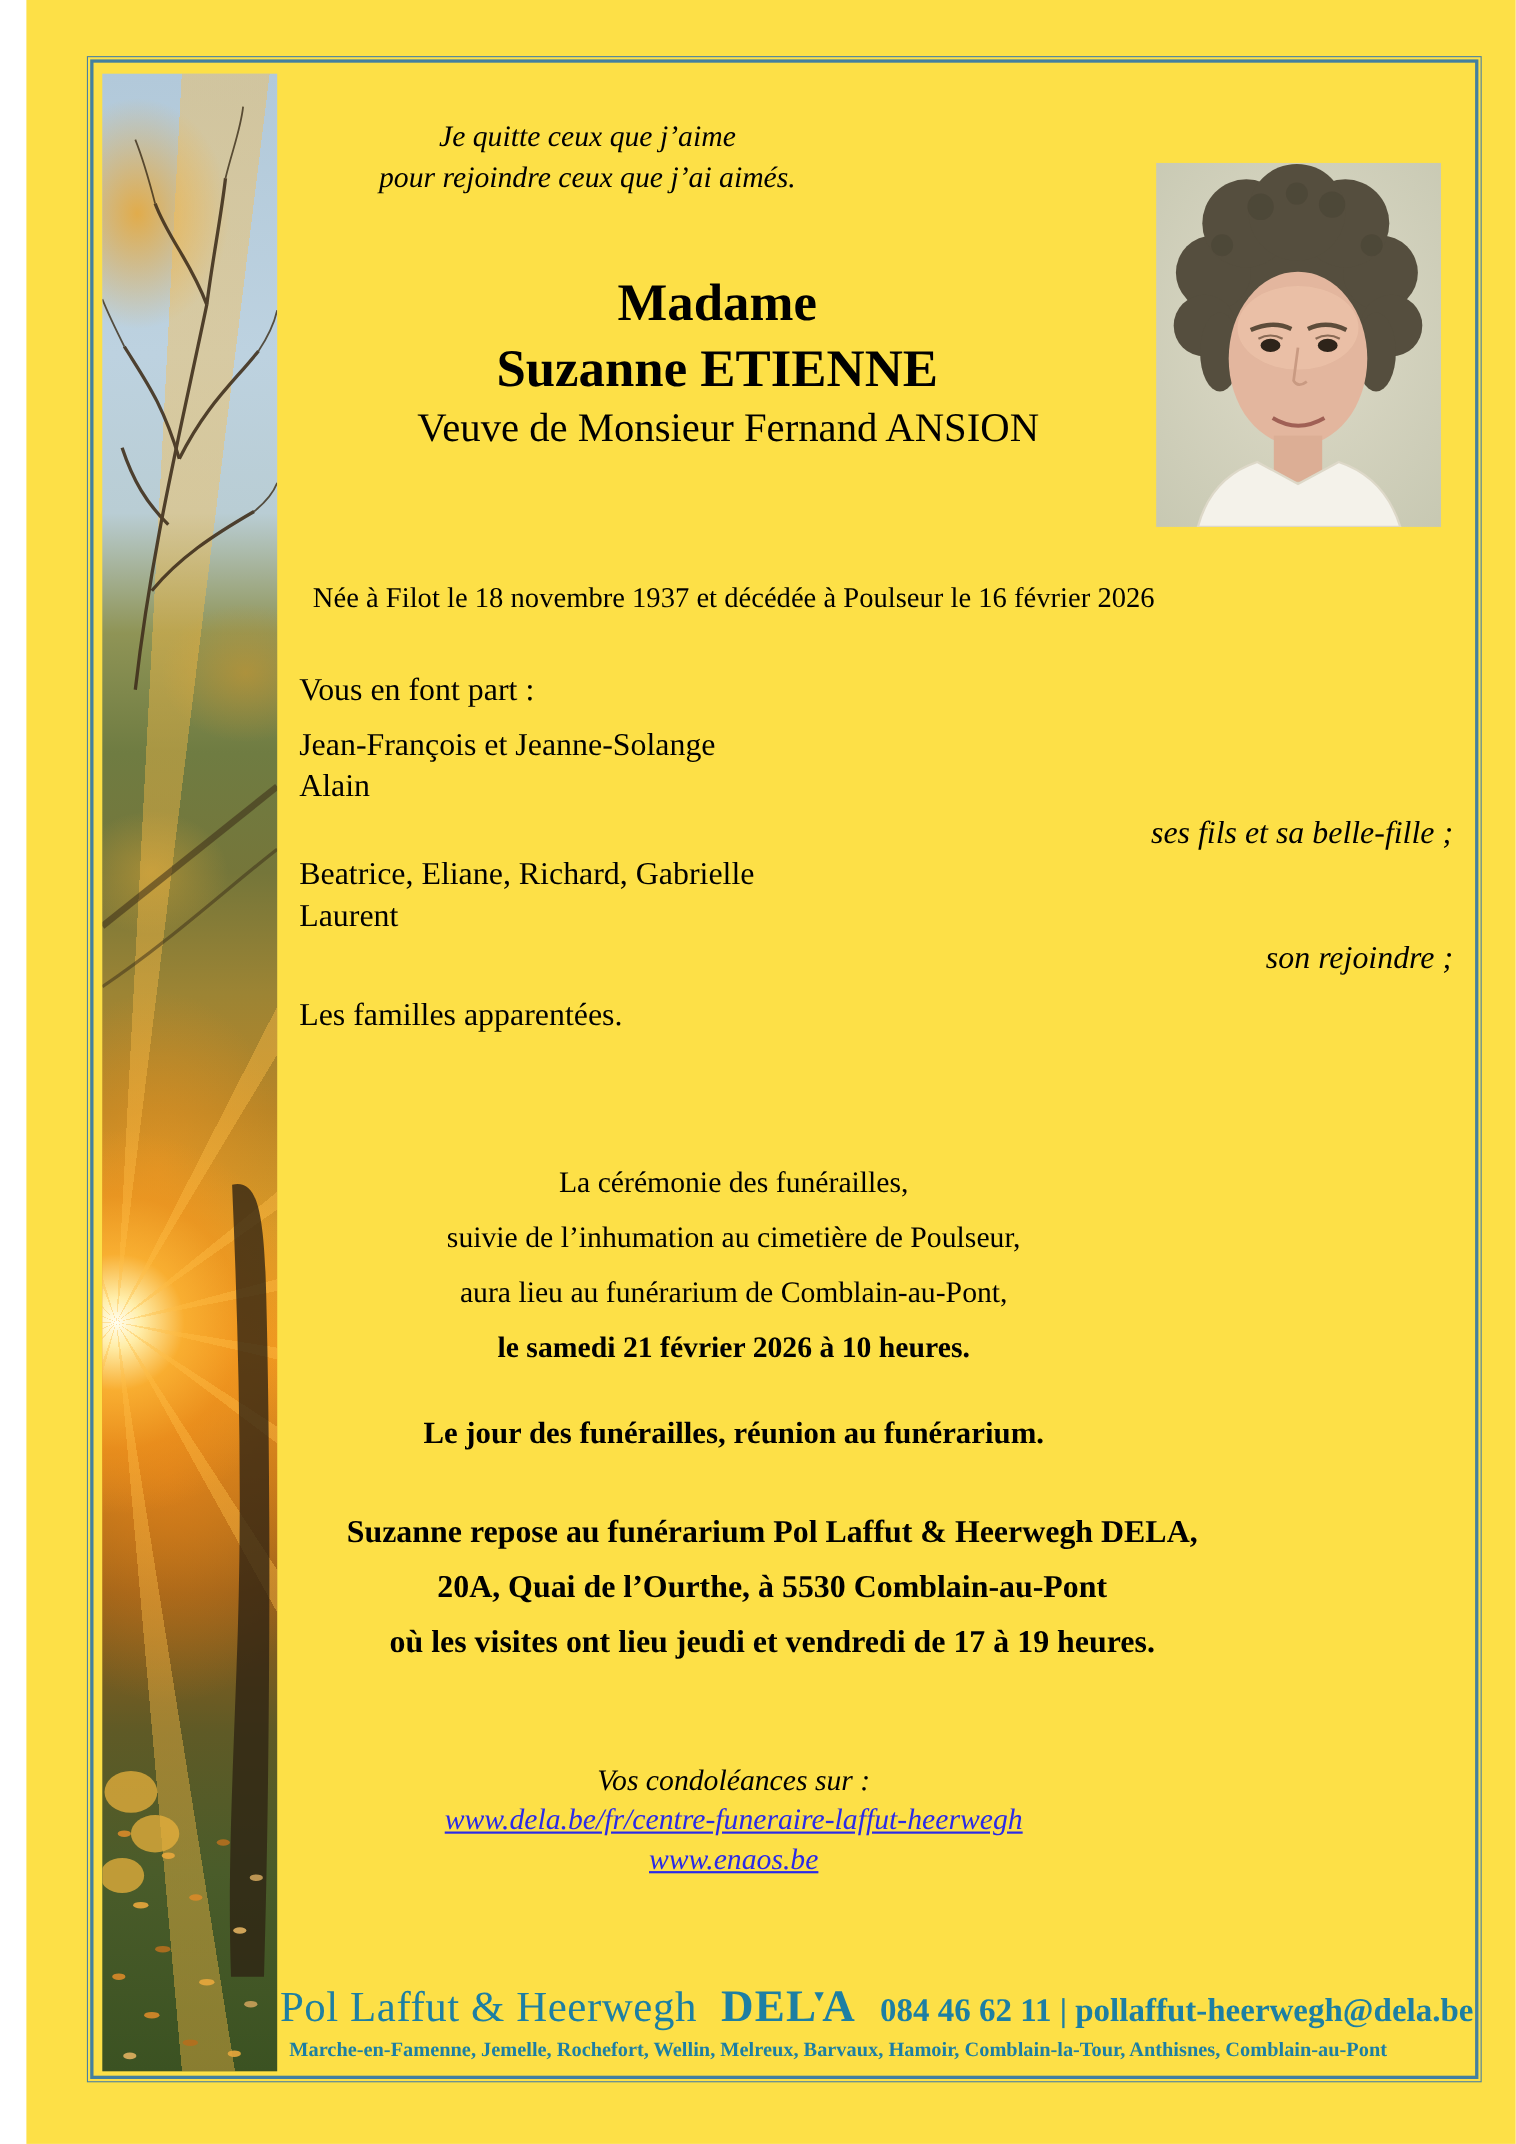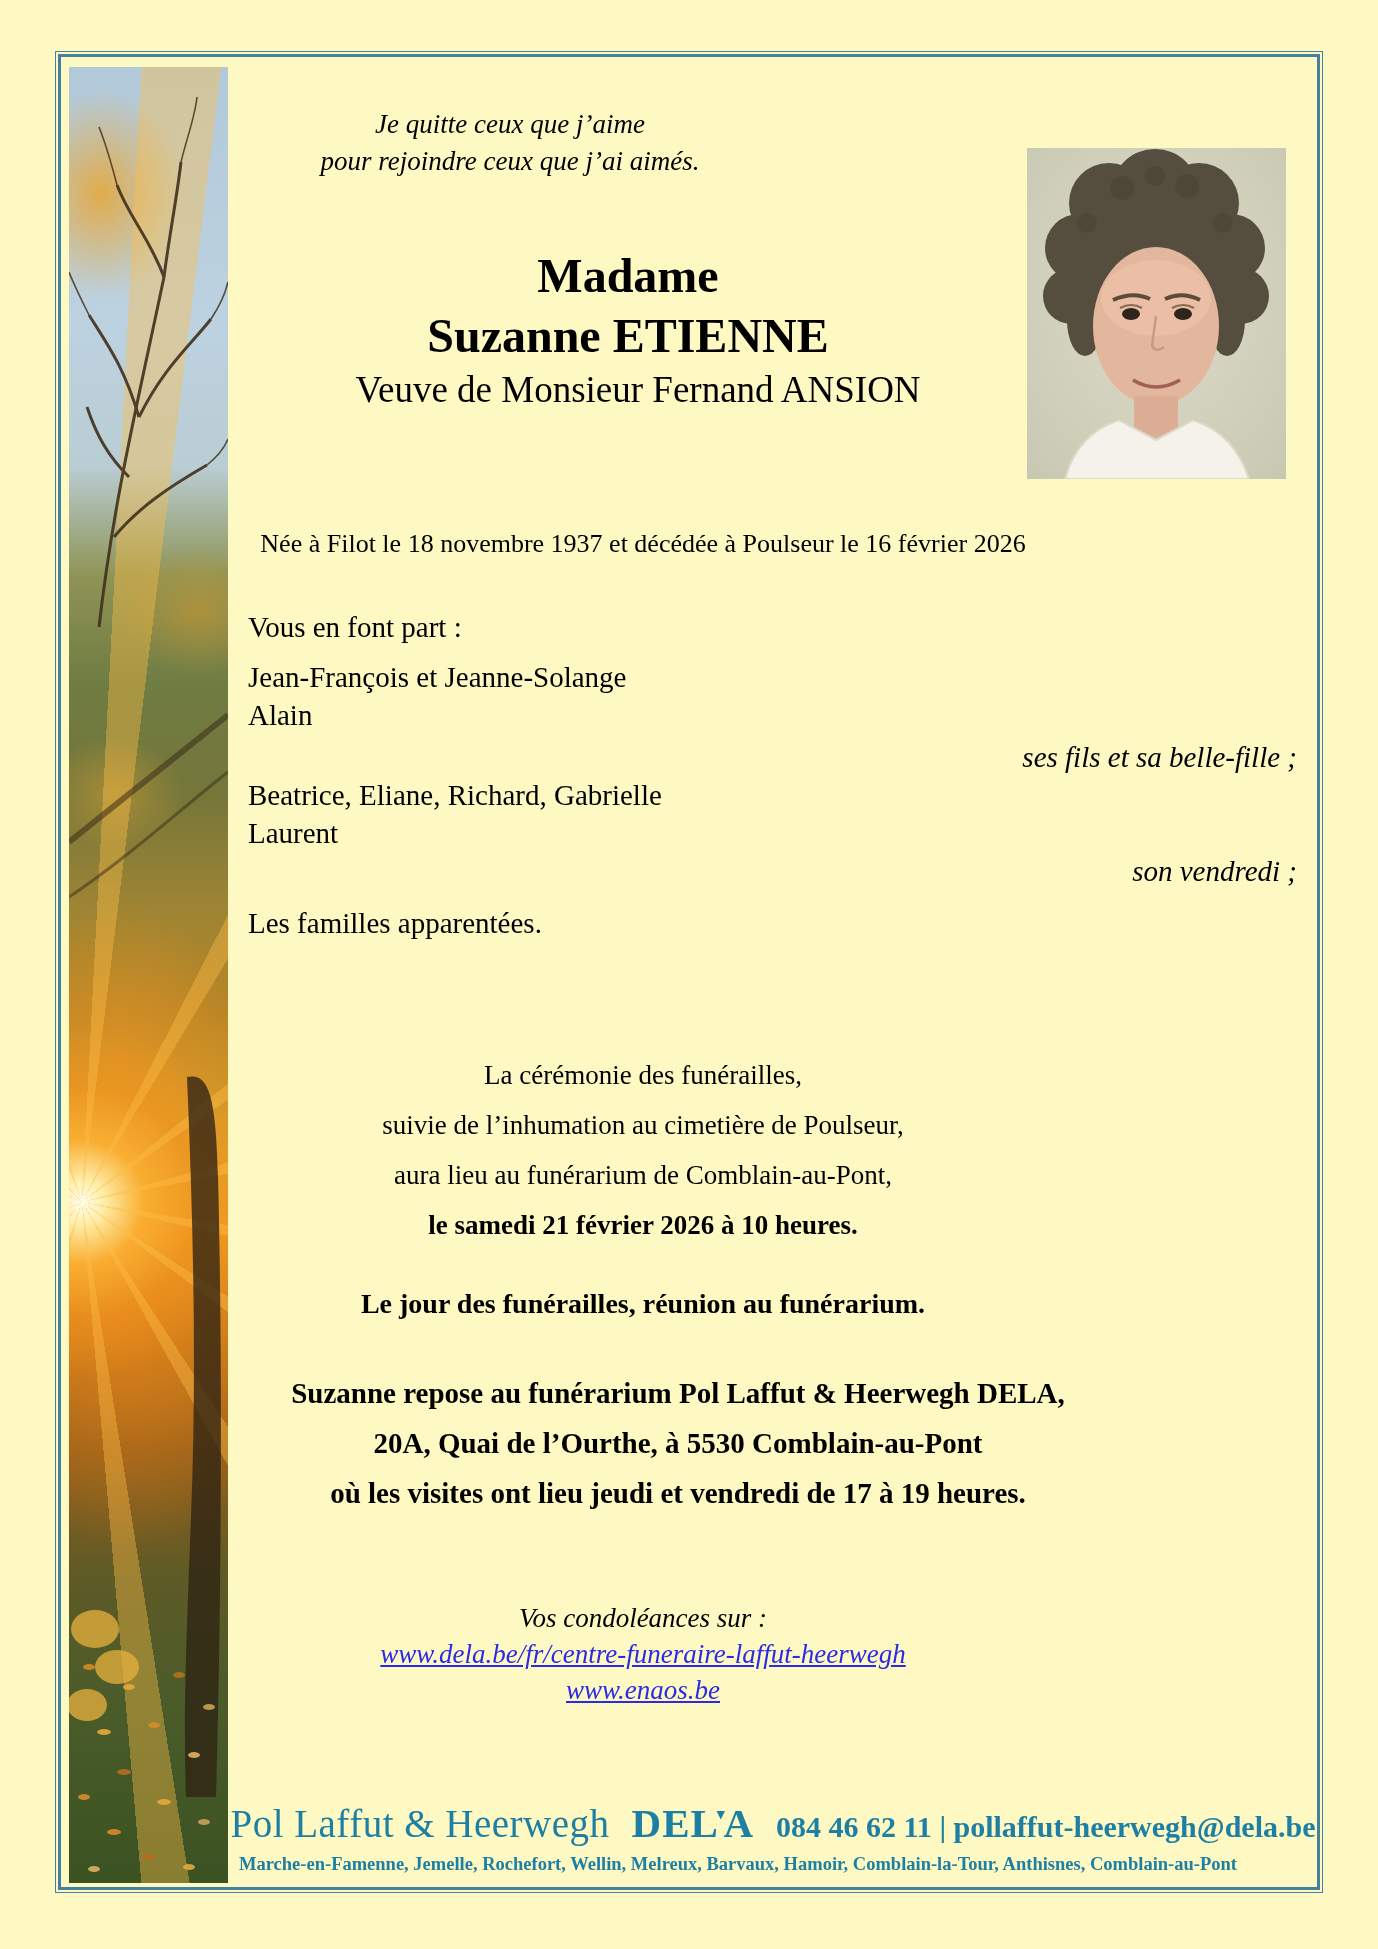--- a/index.html
+++ b/index.html
@@ -1,18 +1,18 @@
 <!DOCTYPE html>
 <html><head>
 <meta charset="utf-8">
 <style>
   html,body{margin:0;padding:0;background:#ffffff;}
   body{width:1378px;height:1949px;position:relative;font-family:"Liberation Serif",serif;color:#000;
        -webkit-font-smoothing:antialiased;}
-  .page{position:absolute;inset:0;background:#fef9c3;overflow:hidden;}
+  .page{position:absolute;inset:0;background:#fde047;overflow:hidden;margin-left:24px;}
 
   
   .frame{position:absolute;left:55px;top:51px;width:1266px;height:1840px;border:1px solid #4c80a0;}
   .frame::after{content:"";position:absolute;inset:2px;border:3px solid #44809f;}
 
   
   .sidebar{position:absolute;left:69px;top:67px;width:159px;height:1816px;overflow:hidden;
     background:
       repeating-conic-gradient(from 210deg at 8% 62.5%,
         rgba(255,205,100,0) 0deg 9deg, rgba(255,190,70,.40) 9deg 13deg, rgba(255,205,100,0) 13deg 24deg),
@@ -183,21 +183,21 @@
 
   <div class="birth-line">Née à Filot le 18 novembre 1937 et décédée à Poulseur le 16 février 2026</div>
 
   <div class="family">
     <div>Vous en font part :</div>
     <div class="mt12">Jean-François et Jeanne-Solange</div>
     <div>Alain</div>
     <div class="relation mt4">ses fils et sa belle-fille ;</div>
     <div>Beatrice, Eliane, Richard, Gabrielle</div>
     <div>Laurent</div>
-    <div class="relation">son vendredi ;</div>
+    <div class="relation">son rejoindre ;</div>
     <div class="mt14">Les familles apparentées.</div>
   </div>
 
   <div class="ceremony">
     <div>La cérémonie des funérailles,</div>
     <div>suivie de l’inhumation au cimetière de Poulseur,</div>
     <div>aura lieu au funérarium de Comblain-au-Pont,</div>
     <div class="bold">le samedi 21 février 2026 à 10 heures.</div>
   </div>
 

